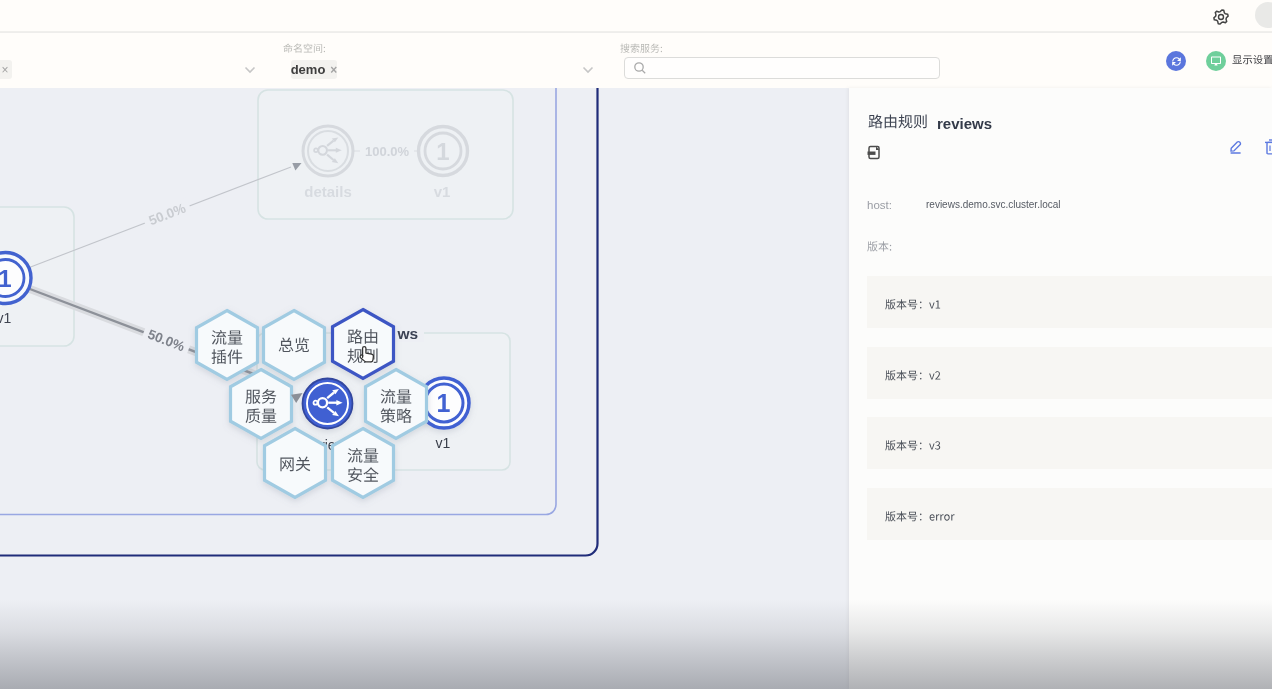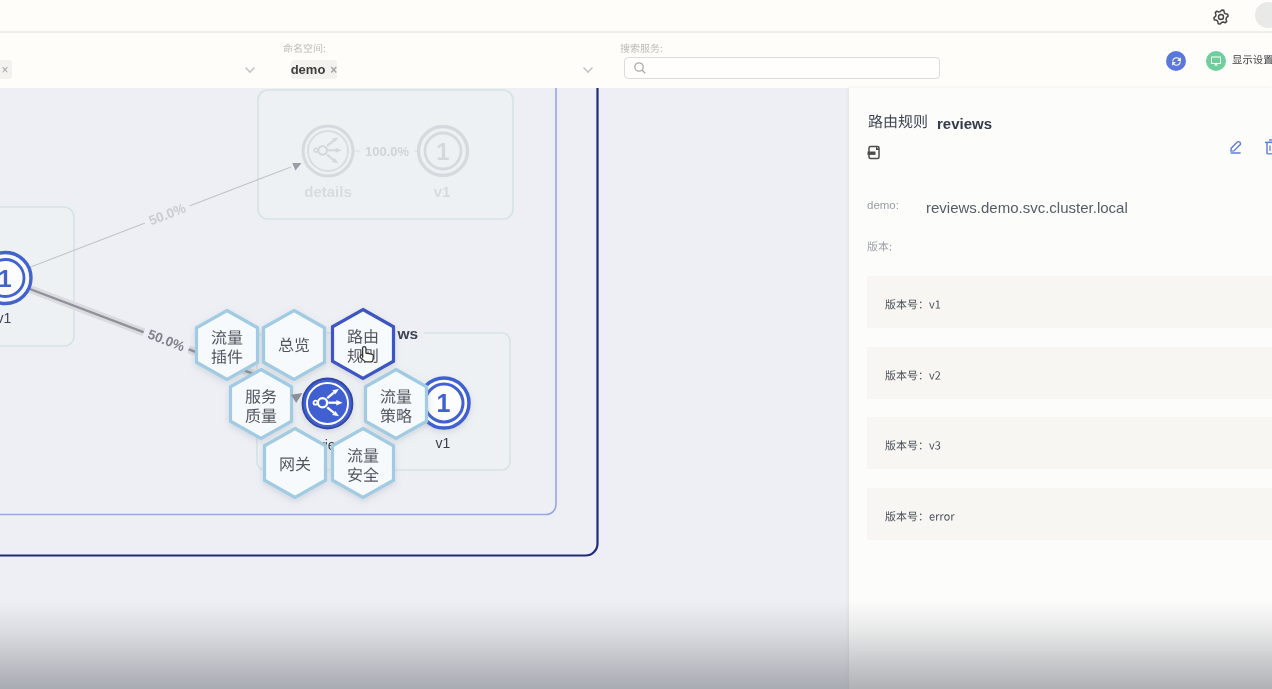--- a/index.html
+++ b/index.html
@@ -14,21 +14,21 @@
 .tag .x{color:#a3a3a3;font-size:12px;margin-left:5px;}
 #search-box{position:absolute;left:624px;top:24px;width:314px;height:20px;border:1px solid #dcdcda;border-radius:4px;background:#fffefd;}
 #right-tools{position:absolute;left:1166px;top:18px;display:flex;align-items:center;}
 .tool-circle{width:20px;height:20px;border-radius:50%;display:flex;align-items:center;justify-content:center;}
 #show-label{margin-left:6px;white-space:nowrap;}
 
 #canvas{position:absolute;left:0;top:88px;width:849px;height:601px;background:#edeff4;overflow:hidden;}
 
 #panel{position:absolute;left:849px;top:88px;width:423px;height:601px;background:#fcfcfb;box-shadow:-1px 0 3px rgba(160,160,160,0.18);}
 .p-label{position:absolute;font-size:11.5px;color:#9a9da4;}
-.p-value{position:absolute;font-size:15px;color:#565b64;text-align:right;}
+.p-value{position:absolute;font-size:10px;color:#565b64;text-align:right;}
 .vrow{position:absolute;left:18px;width:405px;height:52px;background:#f7f6f3;font-size:12px;color:#4c515b;display:flex;align-items:center;}
 .vrow svg{margin-left:18px;margin-top:4px;}
 
 #fade{position:absolute;left:0;top:600px;width:1272px;height:89px;background:linear-gradient(180deg,rgba(106,109,117,0) 0%,rgba(106,109,117,0.14) 35%,rgba(106,109,117,0.32) 65%,rgba(106,109,117,0.52) 100%);z-index:50;pointer-events:none;}
 </style>
 </head>
 <body>
 <div id="topbar">
   <svg class="abs" style="left:1213px;top:9px" width="16" height="16" viewBox="0 0 16 16">
       <path d="M8.9,0.9 L10.8,1.3 L11.3,3.7 L12.3,4.7 L14.7,5.2 L15.1,7.1 L13.4,8.7 L13.0,10.1 L13.7,12.4 L12.4,13.7 L10.1,13.0 L8.7,13.4 L7.1,15.1 L5.2,14.7 L4.7,12.3 L3.7,11.3 L1.3,10.8 L0.9,8.9 L2.6,7.3 L3.0,5.9 L2.3,3.6 L3.6,2.3 L5.9,3.0 L7.3,2.6 Z" fill="none" stroke="#434343" stroke-width="1.5" stroke-linejoin="round"></path>
@@ -254,21 +254,21 @@
       <path d="M3.2 9.2 L9.3 3.1 a1.6 1.6 0 0 1 2.3 0 l0.4 0.4 a1.6 1.6 0 0 1 0 2.3 L5.9 11.9 L3 12.1 Z" fill="none" stroke="#5c79e0" stroke-width="1.4"></path>
       <line x1="2.6" y1="14" x2="12.6" y2="14" stroke="#5c79e0" stroke-width="1.5"></line>
     </svg>
   <svg class="abs" style="left:415px;top:51px" width="15" height="16" viewBox="0 0 15 16">
       <line x1="1" y1="3.4" x2="14" y2="3.4" stroke="#5c79e0" stroke-width="1.4"></line>
       <line x1="5" y1="1" x2="10" y2="1" stroke="#5c79e0" stroke-width="1.4"></line>
       <rect x="3" y="3.4" width="9" height="11.5" rx="1" fill="none" stroke="#5c79e0" stroke-width="1.4"></rect>
       <line x1="6" y1="6.5" x2="6" y2="12" stroke="#5c79e0" stroke-width="1.2"></line>
       <line x1="9" y1="6.5" x2="9" y2="12" stroke="#5c79e0" stroke-width="1.2"></line>
     </svg>
-  <div class="p-label" style="left:18px;top:111px;">demo:</div>
+  <div class="p-label" style="left:18px;top:111px;">host:</div>
   <div class="p-value" style="left:77px;top:111px;">reviews.demo.svc.cluster.local</div>
   <div class="abs" style="left:18px;top:150px;"><svg width="40" height="16" viewBox="0 0 40 16">
         <g fill="#9a9da4" transform="translate(0.0,12.5) scale(0.0110,-0.0110)">
           <path transform="translate(0,0)" d="M105 820V422C105 271 96 91 30 -37C47 -47 72 -69 84 -83C143 20 164 151 171 283H309V-79H378V351H173L174 423V496H439V563H351V842H282V563H174V820ZM852 479C830 365 792 268 743 188C694 272 659 371 636 479ZM483 772V427C483 278 474 90 397 -43C415 -52 444 -72 457 -85C543 58 555 259 555 427V479H576C602 345 642 226 700 128C646 61 583 11 514 -21C530 -35 549 -64 559 -82C627 -47 689 2 742 65C789 3 845 -46 912 -82C923 -63 946 -36 963 -22C893 11 834 60 786 123C857 228 908 365 932 539L887 551L875 548H555V712C692 723 841 742 948 768L901 832C800 806 630 784 483 772Z"></path>
           <path transform="translate(1000,0)" d="M460 839V629H65V553H367C294 383 170 221 37 140C55 125 80 98 92 79C237 178 366 357 444 553H460V183H226V107H460V-80H539V107H772V183H539V553H553C629 357 758 177 906 81C920 102 946 131 965 146C826 226 700 384 628 553H937V629H539V839Z"></path>
           <path transform="translate(2000,0)" d="M139 390C175 390 205 418 205 460C205 501 175 530 139 530C102 530 73 501 73 460C73 418 102 390 139 390ZM139 -13C175 -13 205 15 205 56C205 98 175 126 139 126C102 126 73 98 73 56C73 15 102 -13 139 -13Z"></path>
         </g>
       </svg></div>
   <div class="vrow" style="top:188px;">
       <svg width="100" height="16" viewBox="0 0 100 16">

